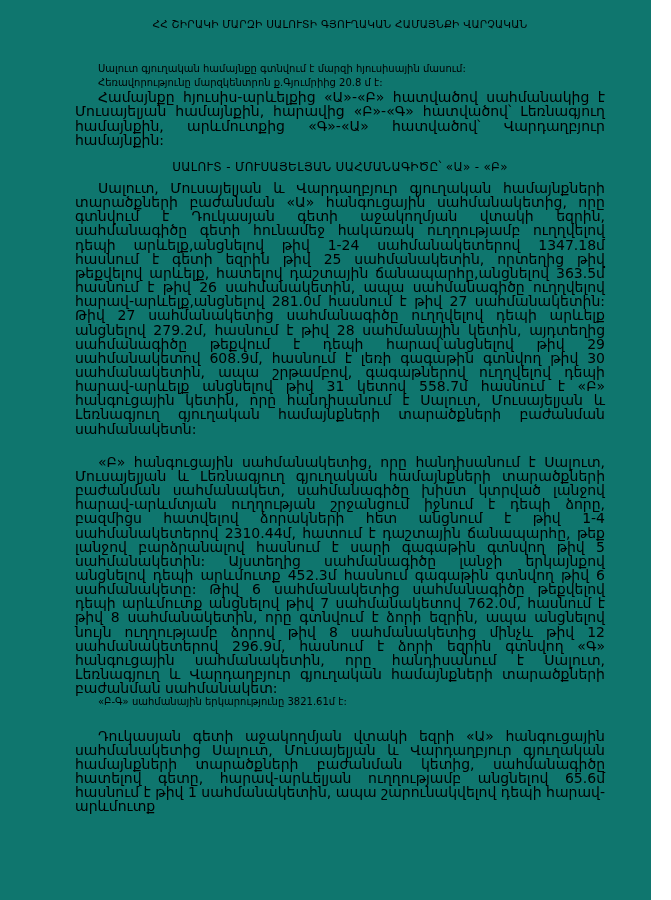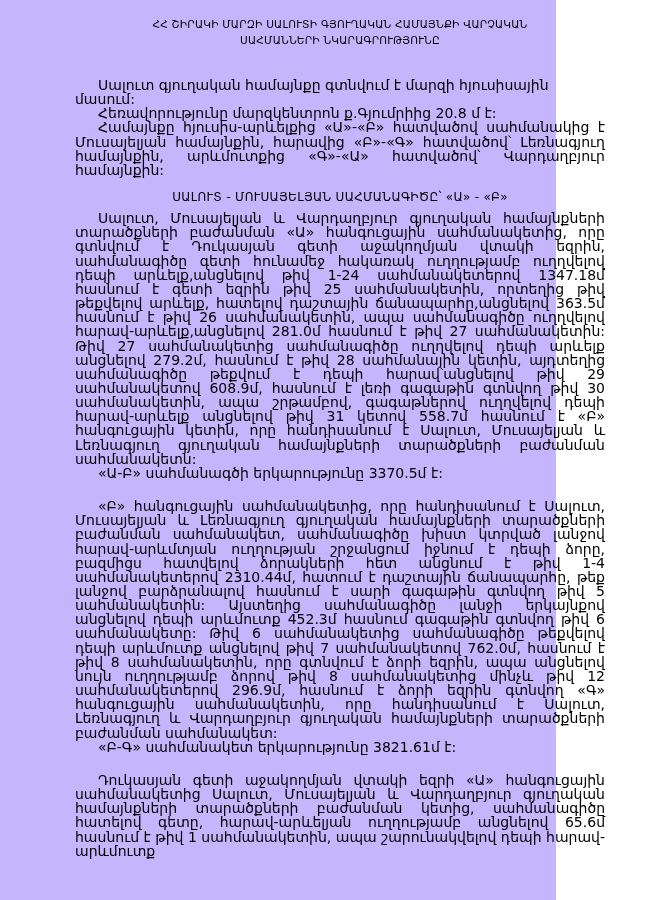--- a/index.html
+++ b/index.html
@@ -10,23 +10,23 @@
   }
   body {
     width: 671px;
     height: 900px;
     overflow: hidden;
     font-family: "DejaVu Sans", "Liberation Sans", sans-serif;
     color: #000000;
   }
   .page {
     position: relative;
-    width: 556px;
+    width: 651px;
     height: 900px;
-    background: #c4b5fd;
+    background: #0f766e;
     box-sizing: border-box;
     padding: 0;
   }
   .content {
     position: absolute;
     left: 75px;
     top: 16px;
     width: 530px;
   }
   .doc-title {
@@ -49,21 +49,21 @@
   p.para {
     margin: 0;
     font-size: 14px;
     line-height: 14.15px;
     text-align: justify;
     text-indent: 23px;
     hyphens: none;
   }
   p.single {
     margin: 0;
-    font-size: 14px;
+    font-size: 10px;
     line-height: 14.15px;
     text-align: left;
     text-indent: 23px;
   }
   h2.section-head {
     margin: 0;
     font-size: 12px;
     line-height: 15px;
     font-weight: normal;
     text-align: center;
@@ -73,45 +73,43 @@
   .lastline-left { text-align: right; }
 </style>
 </head>
 <body>
 
 <div class="page">
   <div class="content">
 
     <h1 class="doc-title">
       <span class="title-line">ՀՀ ՇԻՐԱԿԻ ՄԱՐԶԻ ՍԱԼՈՒՏԻ ԳՅՈՒՂԱԿԱՆ ՀԱՄԱՅՆՔԻ ՎԱՐՉԱԿԱՆ</span>
-      <span class="title-line">ՍԱՀՄԱՆՆԵՐԻ ՆԿԱՐԱԳՐՈՒԹՅՈՒՆԸ</span>
     </h1>
 
     <div class="spacer-lg"></div>
 
     <p class="single">Սալուտ գյուղական համայնքը գտնվում է մարզի հյուսիսային մասում:</p>
     <p class="single">Հեռավորությունը մարզկենտրոն ք.Գյումրիից 20.8 մ է:</p>
     <p class="para">Համայնքը հյուսիս-արևելքից «Ա»-«Բ» հատվածով սահմանակից է Մուսայելյան համայնքին, հարավից «Բ»-«Գ» հատվածով՝ Լեռնագյուղ համայնքին, արևմուտքից «Գ»-«Ա» հատվածով՝ Վարդաղբյուր համայնքին:</p>
 
     <div class="spacer-md"></div>
 
     <h2 class="section-head">ՍԱԼՈՒՏ - ՄՈՒՍԱՅԵԼՅԱՆ ՍԱՀՄԱՆԱԳԻԾԸ՝ «Ա» - «Բ»</h2>
 
     <div class="spacer-sm"></div>
 
     <p class="para">Սալուտ, Մուսայելյան և Վարդաղբյուր գյուղական համայնքների տարածքների բաժանման «Ա» հանգուցային սահմանակետից, որը գտնվում է Դուկասյան գետի աջակողմյան վտակի եզրին, սահմանագիծը գետի հունամեջ հակառակ ուղղությամբ ուղղվելով դեպի արևելք,անցնելով թիվ 1-24 սահմանակետերով 1347.18մ հասնում է գետի եզրին թիվ 25 սահմանակետին, որտեղից թիվ թեքվելով արևելք, հատելով դաշտային ճանապարհը,անցնելով 363.5մ հասնում է թիվ 26 սահմանակետին, ապա սահմանագիծը ուղղվելով հարավ-արևելք,անցնելով 281.0մ հասնում է թիվ 27 սահմանակետին: Թիվ 27 սահմանակետից սահմանագիծը ուղղվելով դեպի արևելք անցնելով 279.2մ, հասնում է թիվ 28 սահմանային կետին, այդտեղից սահմանագիծը թեքվում է դեպի հարավ՝անցնելով թիվ 29 սահմանակետով 608.9մ, հասնում է լեռի գագաթին գտնվող թիվ 30 սահմանակետին, ապա շրթամբով, գագաթներով ուղղվելով դեպի հարավ-արևելք անցնելով թիվ 31 կետով 558.7մ հասնում է «Բ» հանգուցային կետին, որը հանդիսանում է Սալուտ, Մուսայելյան և Լեռնագյուղ գյուղական համայնքների տարածքների բաժանման սահմանակետն:</p>
-    <p class="single">«Ա-Բ» սահմանագծի երկարությունը 3370.5մ է:</p>
 
     <div class="spacer-md"></div>
 
 
     <div class="spacer-sm"></div>
 
     <p class="para">«Բ» հանգուցային սահմանակետից, որը հանդիսանում է Սալուտ, Մուսայելյան և Լեռնագյուղ գյուղական համայնքների տարածքների բաժանման սահմանակետ, սահմանագիծը խիստ կտրված լանջով հարավ-արևմտյան ուղղության շրջանցում իջնում է դեպի ձորը, բազմիցս հատվելով ձորակների հետ անցնում է թիվ 1-4 սահմանակետերով 2310.44մ, հատում է դաշտային ճանապարհը, թեք լանջով բարձրանալով հասնում է սարի գագաթին գտնվող թիվ 5 սահմանակետին: Այստեղից սահմանագիծը լանջի երկայնքով անցնելով դեպի արևմուտք 452.3մ հասնում գագաթին գտնվող թիվ 6 սահմանակետը: Թիվ 6 սահմանակետից սահմանագիծը թեքվելով դեպի արևմուտք անցնելով թիվ 7 սահմանակետով 762.0մ, հասնում է թիվ 8 սահմանակետին, որը գտնվում է ձորի եզրին, ապա անցնելով նույն ուղղությամբ ձորով թիվ 8 սահմանակետից մինչև թիվ 12 սահմանակետերով 296.9մ, հասնում է ձորի եզրին գտնվող «Գ» հանգուցային սահմանակետին, որը հանդիսանում է Սալուտ, Լեռնագյուղ և Վարդաղբյուր գյուղական համայնքների տարածքների բաժանման սահմանակետ:</p>
-    <p class="single">«Բ-Գ» սահմանակետ երկարությունը 3821.61մ է:</p>
+    <p class="single">«Բ-Գ» սահմանային երկարությունը 3821.61մ է:</p>
 
     <div class="spacer-md"></div>
 
 
     <div class="spacer-sm"></div>
 
     <p class="para lastline-left">Դուկասյան գետի աջակողմյան վտակի եզրի «Ա» հանգուցային սահմանակետից Սալուտ, Մուսայելյան և Վարդաղբյուր գյուղական համայնքների տարածքների բաժանման կետից, սահմանագիծը հատելով գետը, հարավ-արևելյան ուղղությամբ անցնելով 65.6մ հասնում է թիվ 1 սահմանակետին, ապա շարունակվելով դեպի հարավ-արևմուտք</p>
 
   </div>
 </div>

